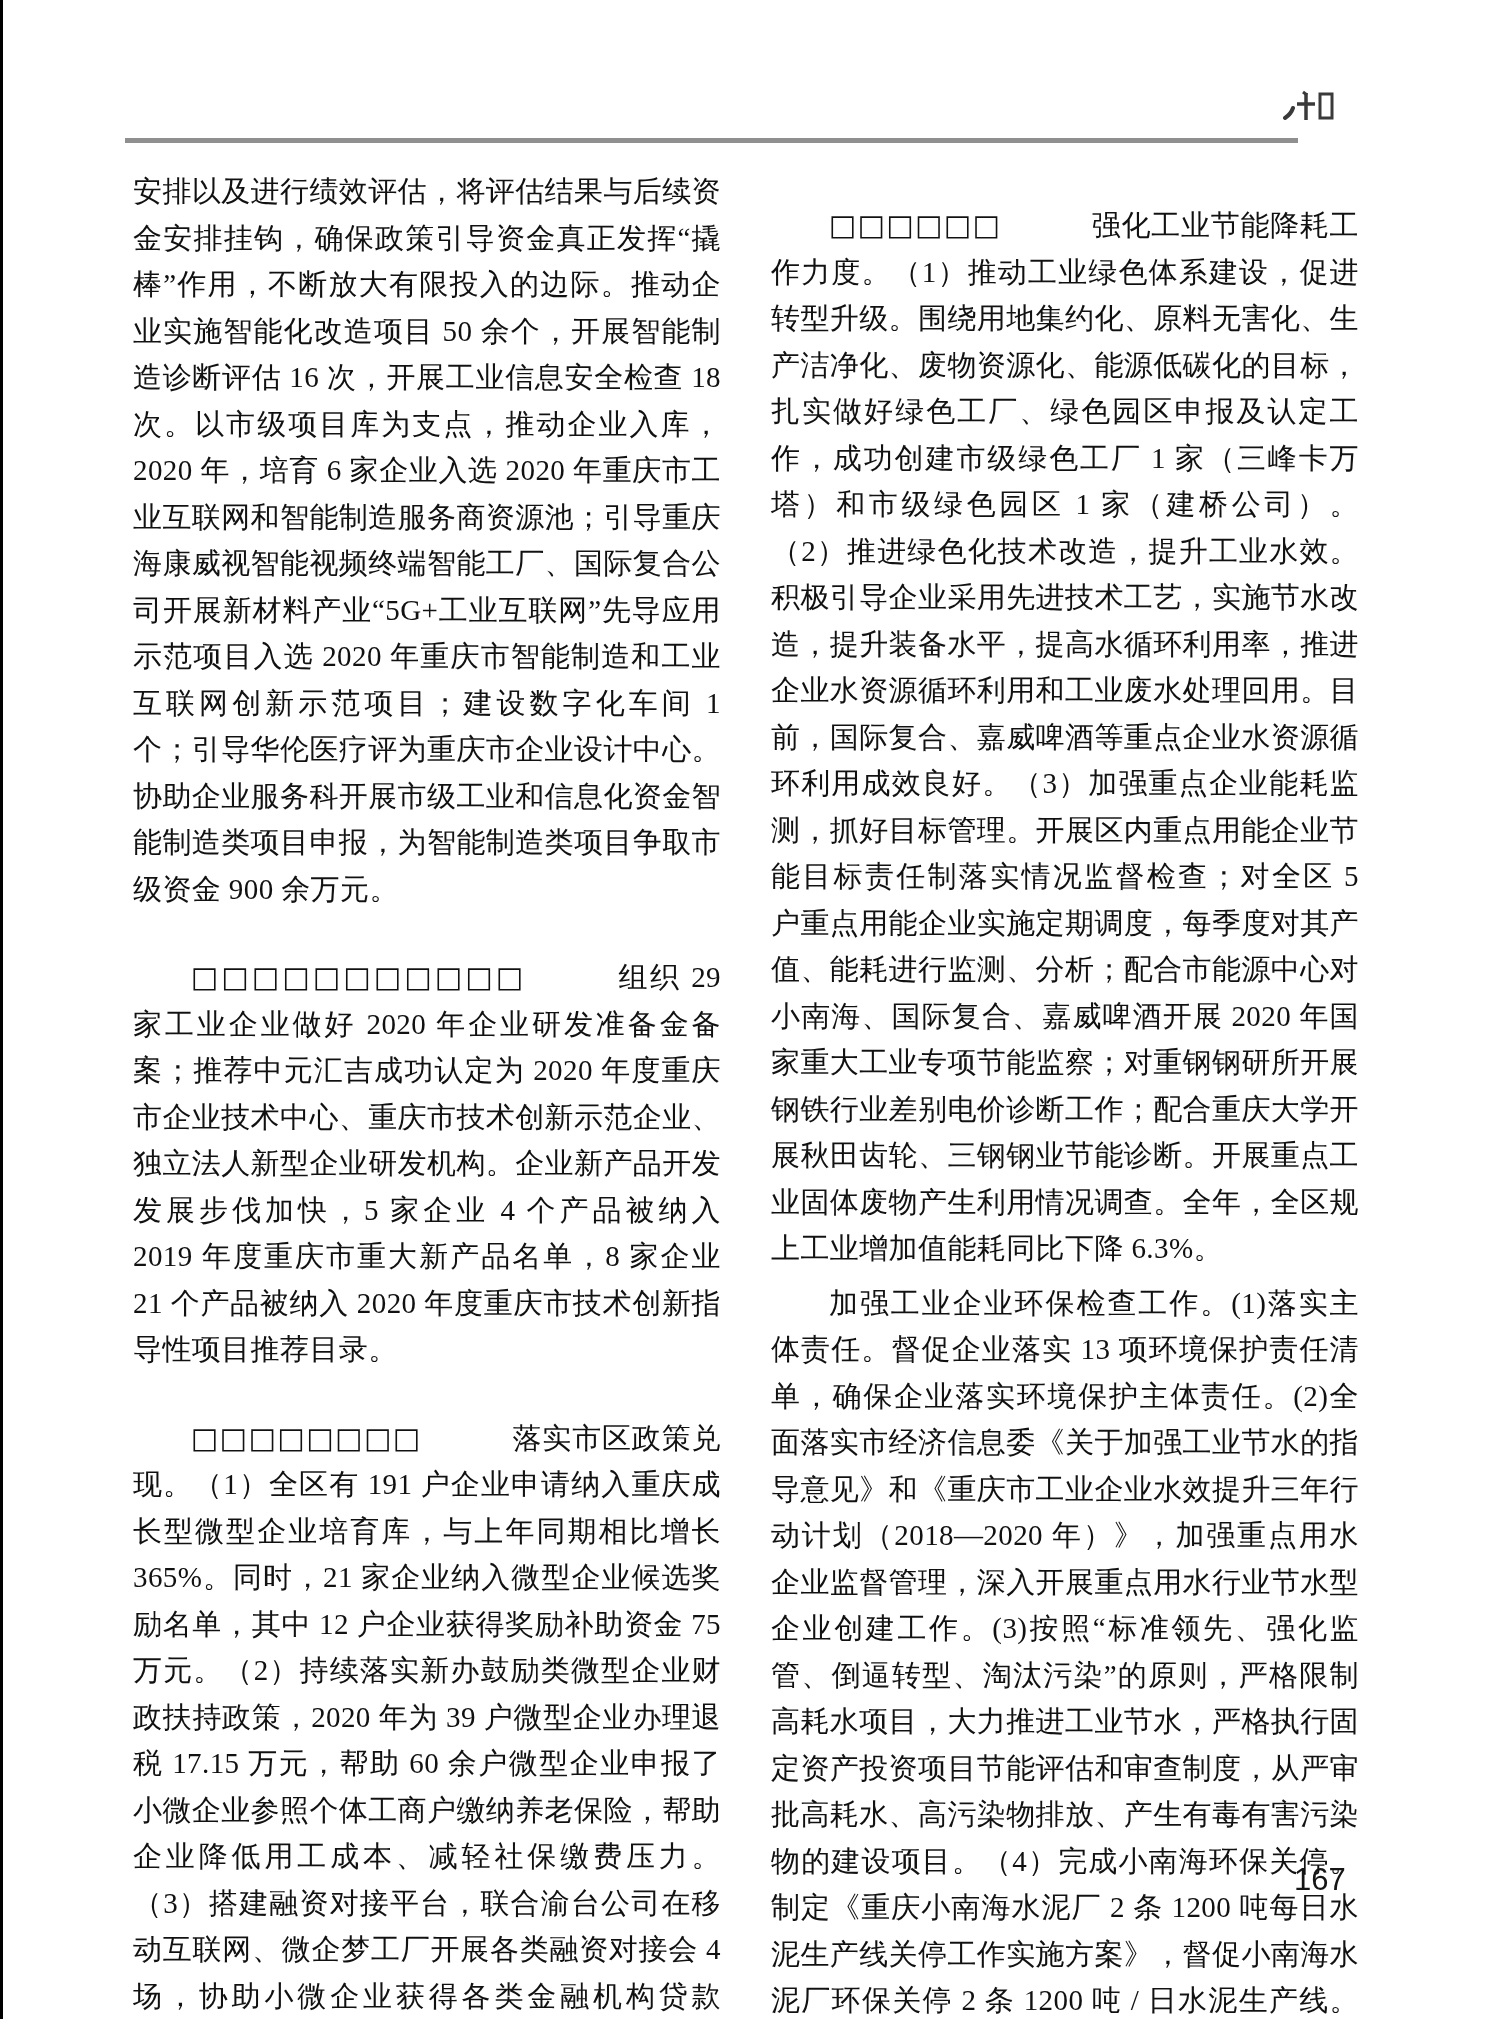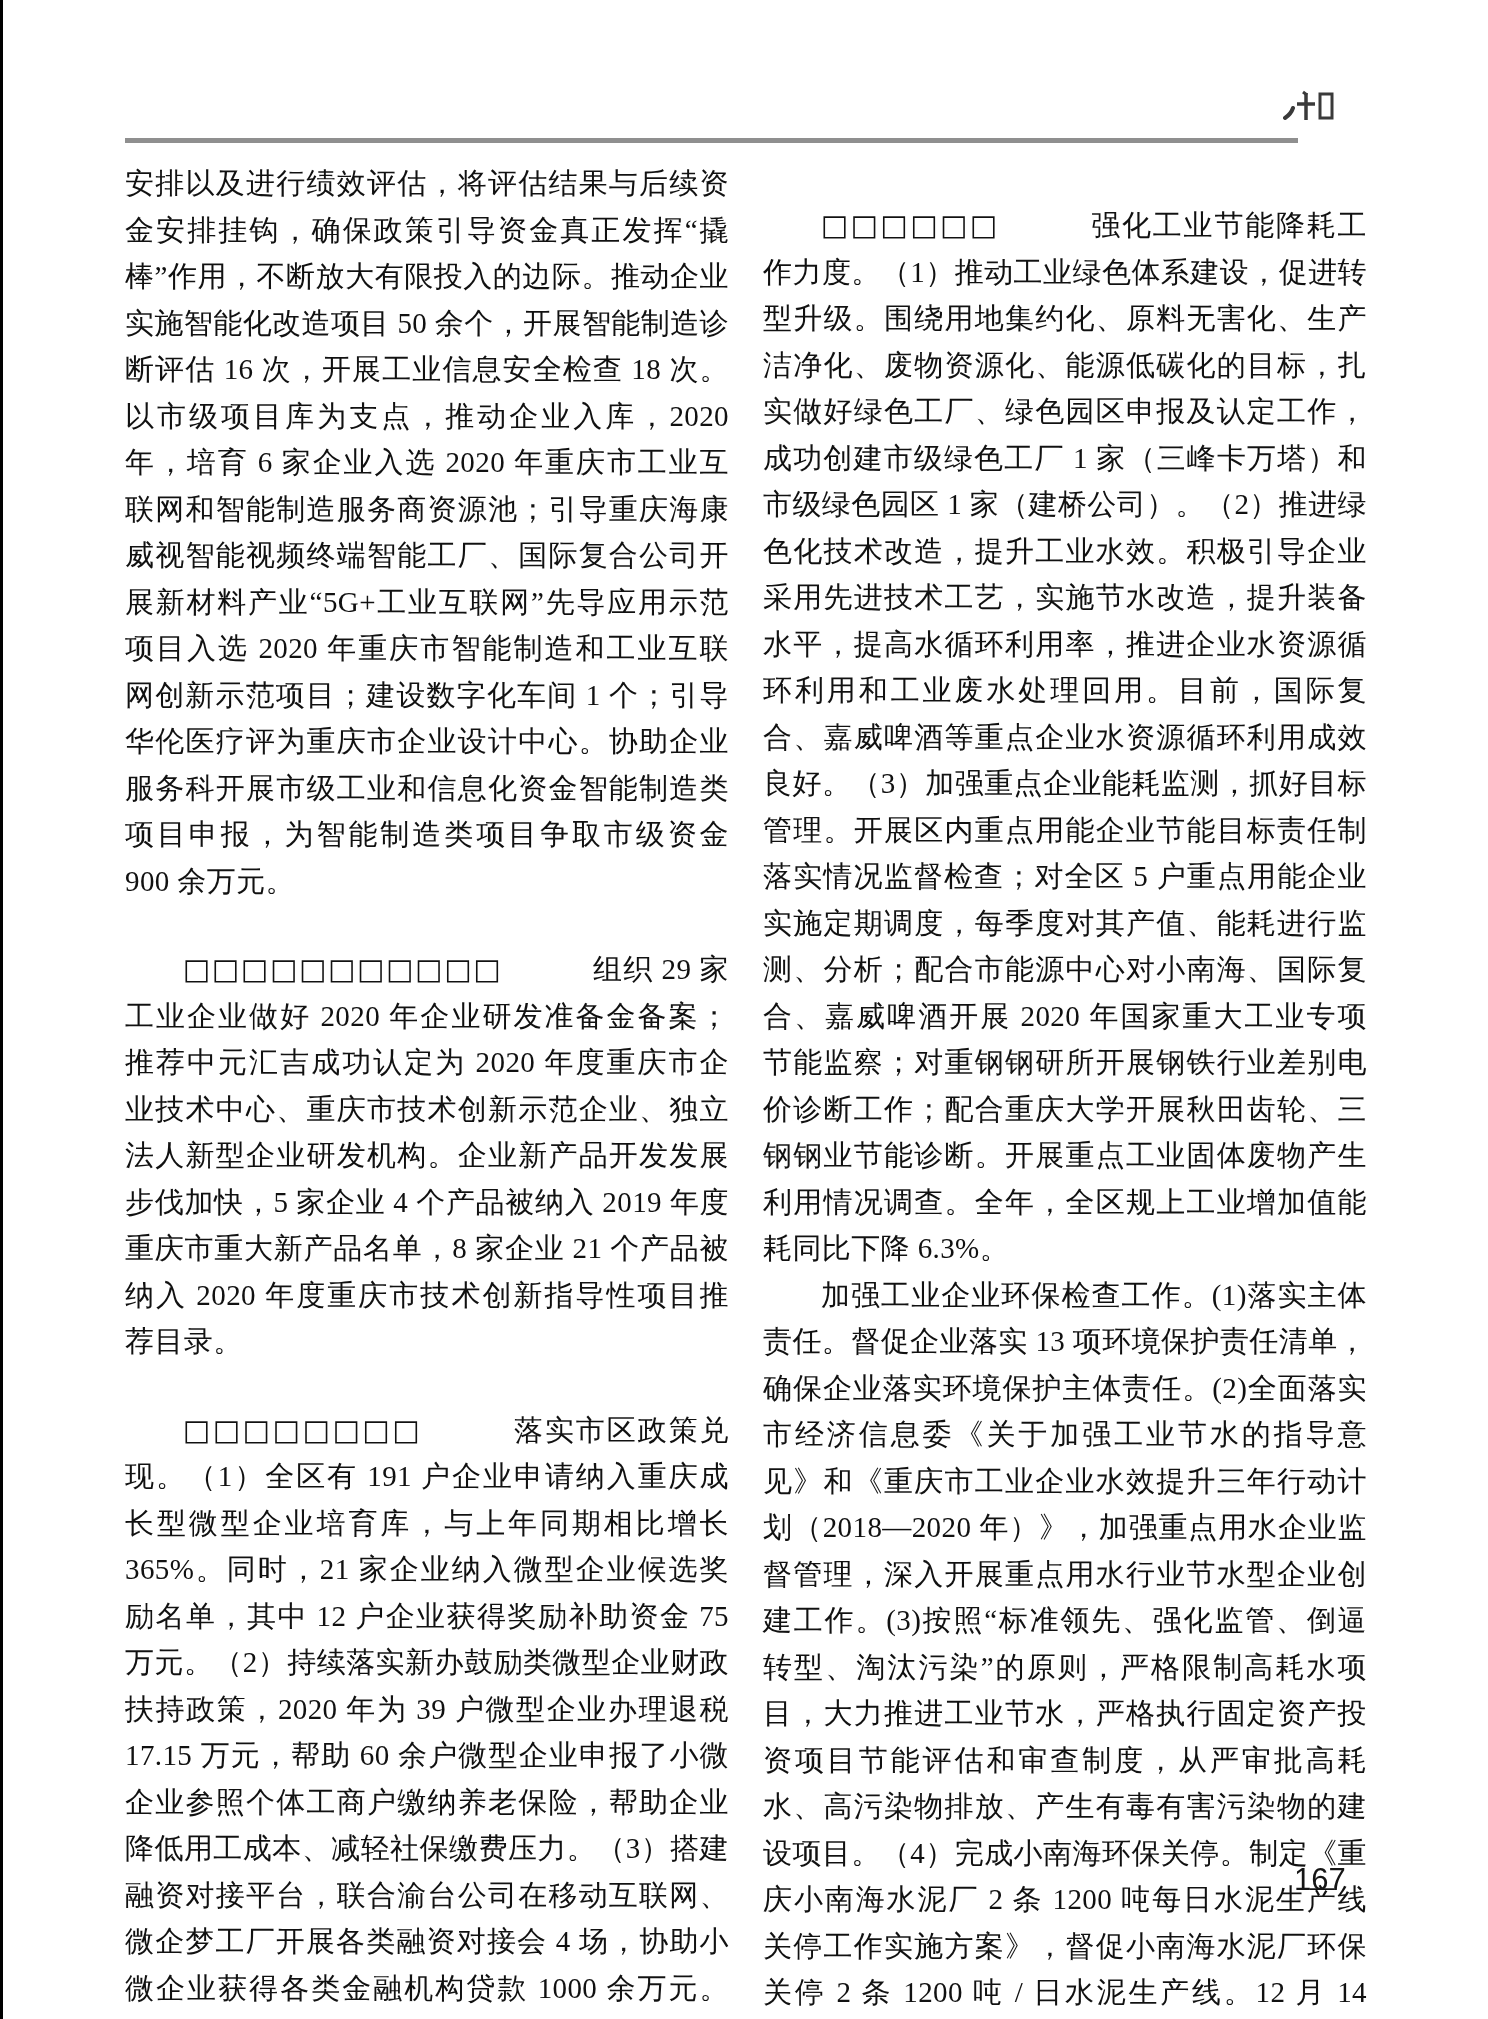--- a/index.html
+++ b/index.html
@@ -20,21 +20,21 @@
   }
   .header-ornament{
     position:absolute;left:1283px;top:82px;width:52px;height:48px;
   }
   .content{
     position:absolute;left:125px;top:160px;width:1243px;
     display:flex;gap:34px;
   }
   .col{width:604px;}
   .para{
-    margin:0;
+    margin:8px;
     font-size:29px;
     line-height:46.5px;
     text-align:justify;
     text-justify:inter-ideograph;
     letter-spacing:0.4px;
   }
   .para.indent{text-indent:2em;}
   .para.entry{margin-top:42px;text-indent:2em;}
   .entry-head{
     font-family:"DejaVu Sans",sans-serif;

